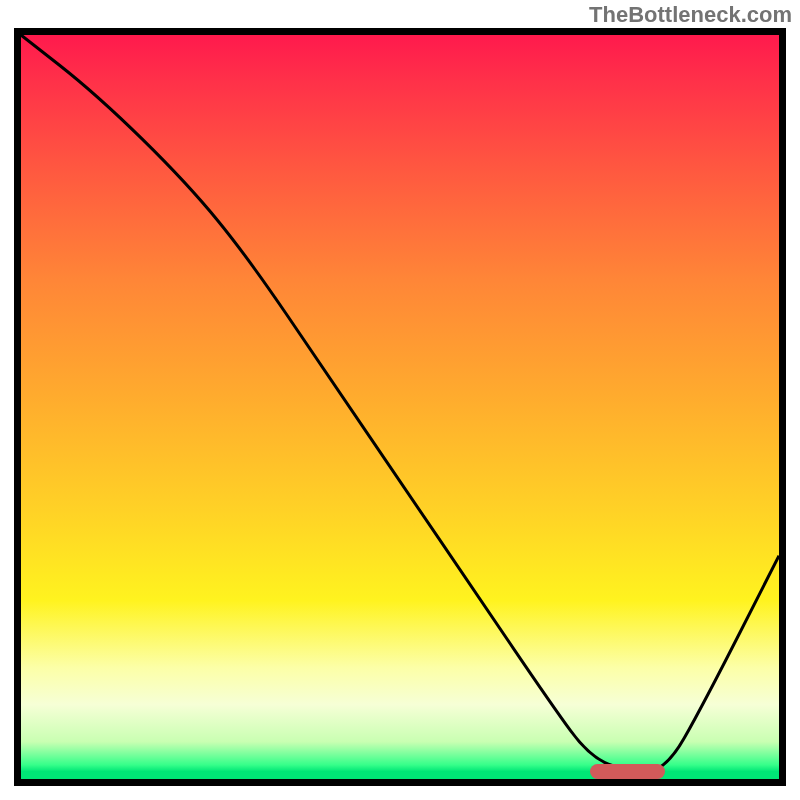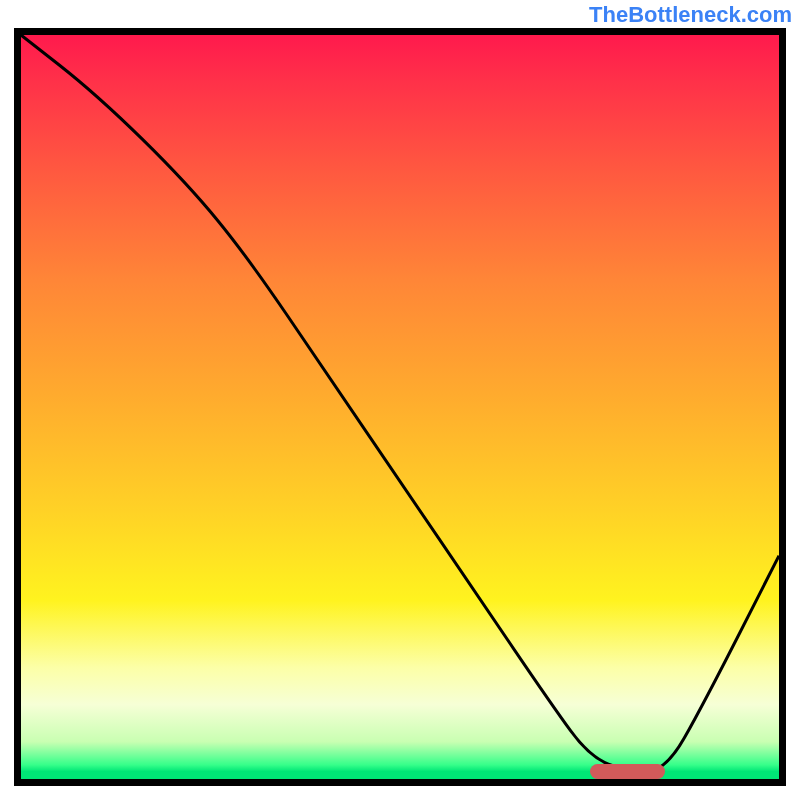--- a/index.html
+++ b/index.html
@@ -12,21 +12,21 @@
   }
   .container {
     position: relative;
     width: 800px;
     height: 800px;
   }
   .watermark {
     position: absolute;
     top: 2px;
     right: 8px;
-    color: #3b82f6;
+    color: #737373;
     font-size: 22px;
     font-weight: bold;
     z-index: 10;
   }
   .frame {
     position: absolute;
     left: 14px;
     top: 28px;
     width: 772px;
     height: 758px;

